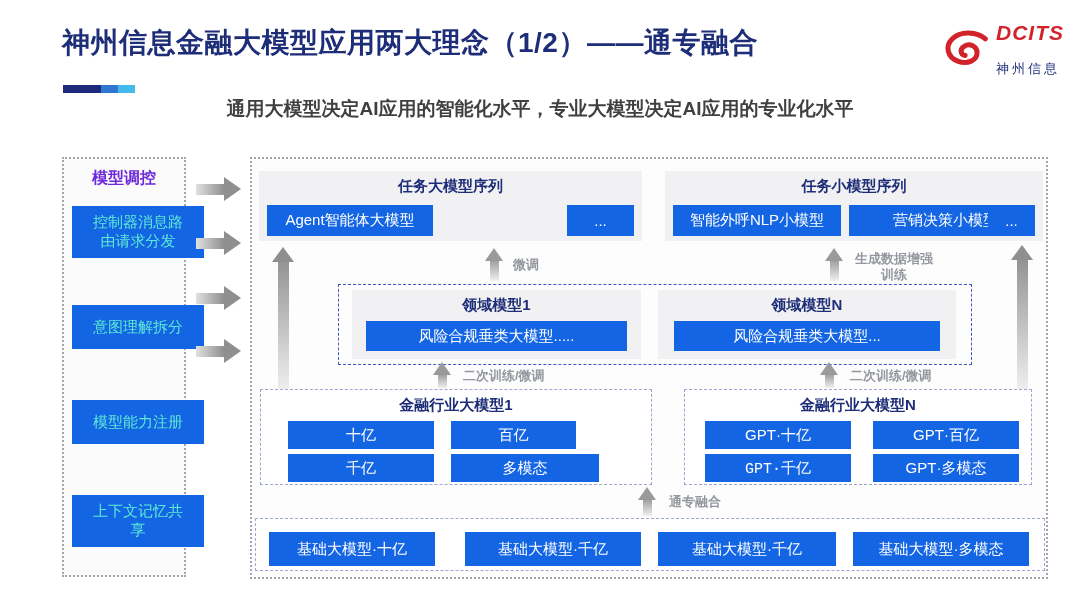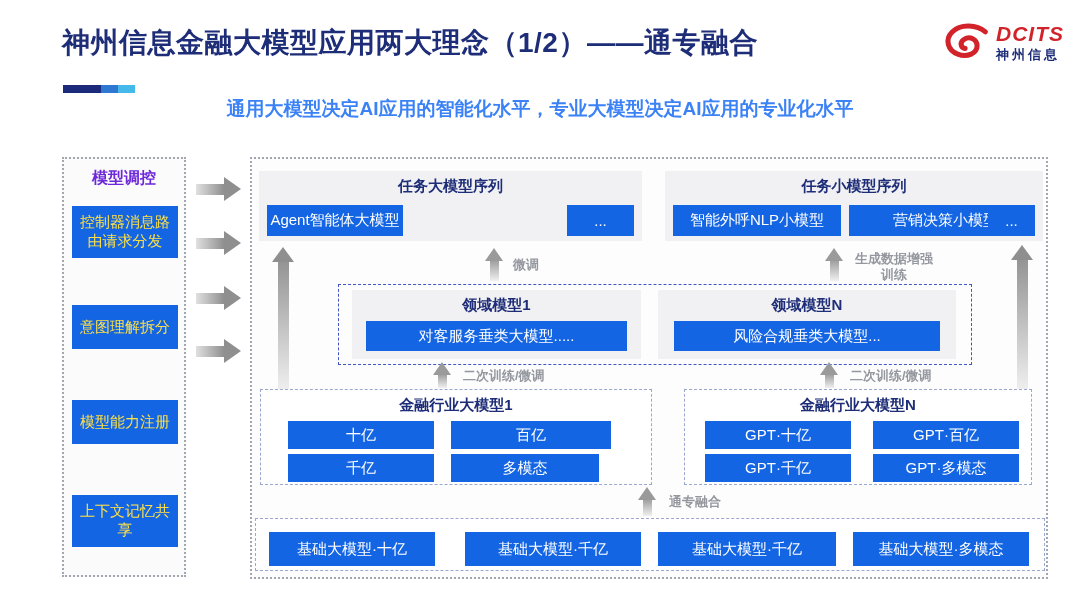--- a/index.html
+++ b/index.html
@@ -9,45 +9,45 @@
 
   
   .title{left:62px;top:24px;font-size:28px;font-weight:bold;color:#1e2d78;letter-spacing:.5px;}
   .deco{left:63px;top:85px;display:flex;height:8px;}
   .deco span{display:block;height:8px;}
   .deco .d1{width:38px;background:#1b2a7a;}
   .deco .d2{width:17px;background:#2e78d2;}
   .deco .d3{width:17px;background:#45b9ea;}
   .logo{right:16px;top:22px;display:flex;align-items:center;gap:6px;}
   .logo-en{font-size:21px;font-weight:800;font-style:italic;color:#d2232a;letter-spacing:1px;line-height:1;}
-  .logo-cn{font-size:13px;font-weight:bold;color:#1e2d78;letter-spacing:3px;margin-top:2px;}
-  .subtitle{left:0;right:0;top:96px;text-align:center;font-size:19px;font-weight:bold;color:#3b82f6;}
+  .logo-cn{font-size:13px;font-weight:normal;color:#1e2d78;letter-spacing:3px;margin-top:17px;}
+  .subtitle{left:0;right:0;top:96px;text-align:center;font-size:19px;font-weight:bold;color:#404040;}
 
   
   .sidebar{left:62px;top:157px;width:124px;height:420px;border:2px dotted #a2a6ae;background:#fbfbfc;box-sizing:border-box;}
   .sb-title{text-align:center;margin-top:9px;font-size:16px;font-weight:bold;color:#6d28d9;}
-  .sb-btn{position:absolute;left:8px;width:104px;background:#1365e4;color:#fde047;font-size:15px;
-          display:flex;align-items:center;justify-content:center;text-align:center;line-height:1.25;padding:0 1px;}
+  .sb-btn{position:absolute;left:8px;width:104px;background:#1365e4;color:#5eead4;font-size:15px;
+          display:flex;align-items:center;justify-content:center;text-align:center;line-height:1.25;padding:0 14px;}
   .sb1{top:47px;height:52px;} .sb2{top:146px;height:44px;} .sb3{top:241px;height:44px;} .sb4{top:336px;height:52px;}
 
   
   .arrow-right{position:absolute;display:flex;align-items:center;}
   .arrow-right .shaft{width:28px;height:11px;background:linear-gradient(90deg,#e0e0e0,#8f8f8f);}
   .arrow-right .head{width:0;height:0;border-top:12px solid transparent;border-bottom:12px solid transparent;border-left:17px solid #8f8f8f;}
   .ar1{left:196px;top:177px;} .ar2{left:196px;top:231px;} .ar3{left:196px;top:286px;} .ar4{left:196px;top:339px;}
 
   
   .main{left:250px;top:157px;width:798px;height:422px;border:2px dotted #a2a6ae;background:#fdfdfe;box-sizing:border-box;}
   .group{position:absolute;background:#f1f1f3;}
   .g-title{text-align:center;margin-top:6px;font-size:15px;font-weight:bold;color:#1e2d78;}
   .chip{position:absolute;background:#1365e4;color:#fff;font-size:15px;display:flex;align-items:center;justify-content:center;text-align:center;}
 
   .groupA{left:7px;top:12px;width:383px;height:70px;}
   .groupB{left:413px;top:12px;width:378px;height:70px;}
-  .cA1{left:8px;top:34px;width:136px;height:31px;}
+  .cA1{left:8px;top:34px;width:166px;height:31px;}
   .cA2{left:174px;top:34px;width:126px;height:31px;}
   .cA3{left:308px;top:34px;width:67px;height:31px;}
   .cB1{left:8px;top:34px;width:168px;height:31px;}
   .cB2{left:184px;top:34px;width:131px;height:31px;padding-left:31px;}
   .cB3{left:323px;top:34px;width:47px;height:31px;}
 
   
   .arrow-up{position:absolute;display:flex;flex-direction:column;align-items:center;}
   .arrow-up .head{width:0;height:0;border-left:11px solid transparent;border-right:11px solid transparent;border-bottom:15px solid #8f8f8f;}
   .arrow-up .shaft{width:11px;flex:1;background:linear-gradient(180deg,#949494,#efefef);}
@@ -73,26 +73,26 @@
   .groupC{left:100px;top:131px;width:289px;height:69px;}
   .groupD{left:406px;top:131px;width:298px;height:69px;}
   .cC{left:14px;top:31px;width:261px;height:30px;}
   .cD{left:16px;top:31px;width:266px;height:30px;}
 
   
   .ind-box{position:absolute;border:1.5px dashed #9aa7cf;box-sizing:border-box;background:#fff;}
   .ind1{left:8px;top:230px;width:392px;height:96px;}
   .indN{left:432px;top:230px;width:348px;height:96px;}
   .i1a{left:27px;top:31px;width:146px;height:28px;}
-  .i1b{left:190px;top:31px;width:160px;height:28px;}
+  .i1b{left:190px;top:31px;width:125px;height:28px;}
   .i1c{left:27px;top:64px;width:146px;height:28px;}
   .i1d{left:190px;top:64px;width:148px;height:28px;}
   .ina{left:20px;top:31px;width:146px;height:28px;}
   .inb{left:188px;top:31px;width:146px;height:28px;}
-  .inc{left:20px;top:64px;width:146px;height:28px;}
+  .inc{left:20px;top:64px;width:146px;height:28px;font-family:Liberation Mono, monospace;}
   .ind{left:188px;top:64px;width:146px;height:28px;}
 
   
   .base-box{left:3px;top:359px;width:790px;height:53px;border:1.5px dashed #9aa7cf;box-sizing:border-box;background:#fff;}
   .b1{left:13px;top:13px;width:166px;height:34px;}
   .b2{left:209px;top:13px;width:176px;height:34px;}
   .b3{left:402px;top:13px;width:178px;height:34px;}
   .b4{left:597px;top:13px;width:176px;height:34px;}
 </style>
 </head>
@@ -172,21 +172,21 @@
   <div class="arrow-up small au-augment">
       <div class="head"></div>
       <div class="shaft"></div>
     </div>
   <div class="flow-label lb-finetune">微调</div>
   <div class="flow-label lb-augment">生成数据增强训练</div>
 
   <div class="abs domain-box"></div>
   <div class="group groupC">
     <div class="g-title">领域模型1</div>
-    <div class="chip cC">对客服务垂类大模型.....</div>
+    <div class="chip cC">风险合规垂类大模型.....</div>
   </div>
   <div class="group groupD">
     <div class="g-title">领域模型N</div>
     <div class="chip cD">风险合规垂类大模型...</div>
   </div>
 
   <div class="arrow-up small au-retrain-l">
       <div class="head"></div>
       <div class="shaft"></div>
     </div>

